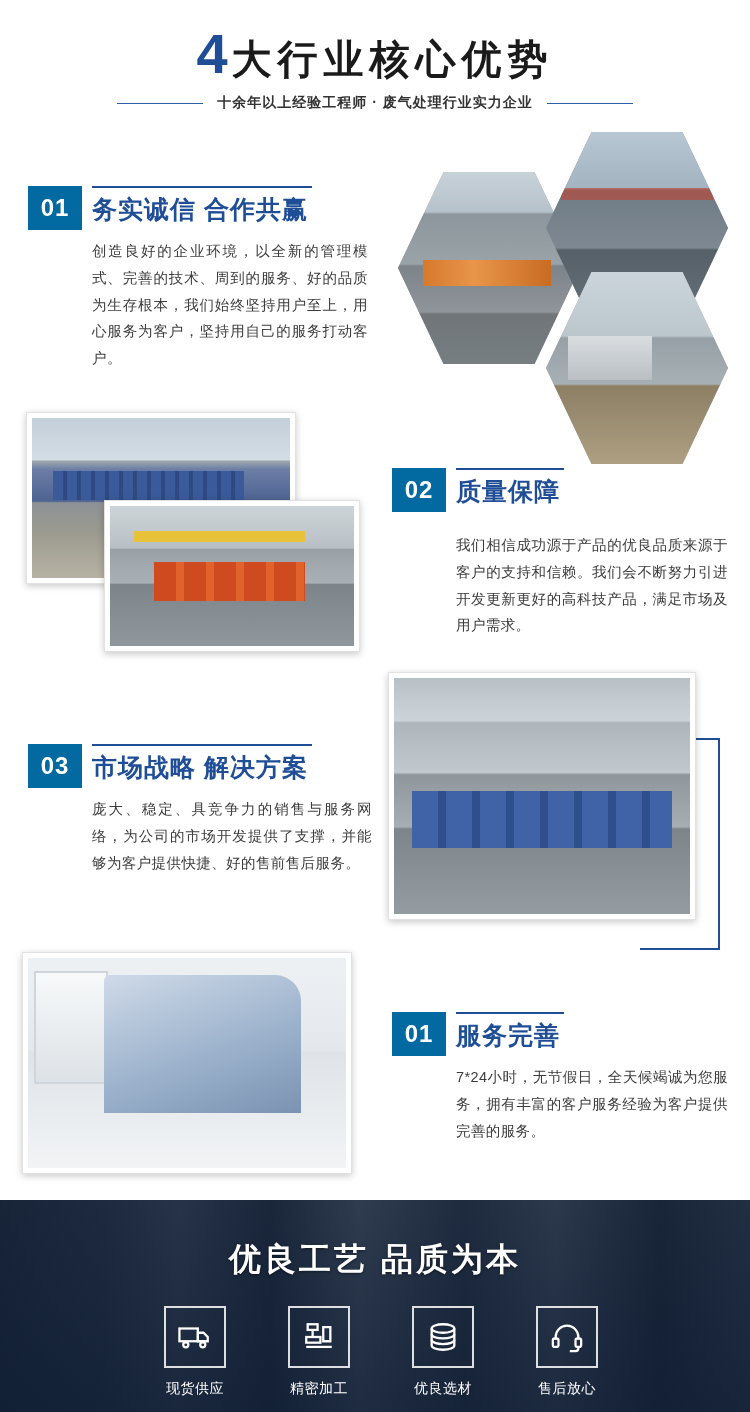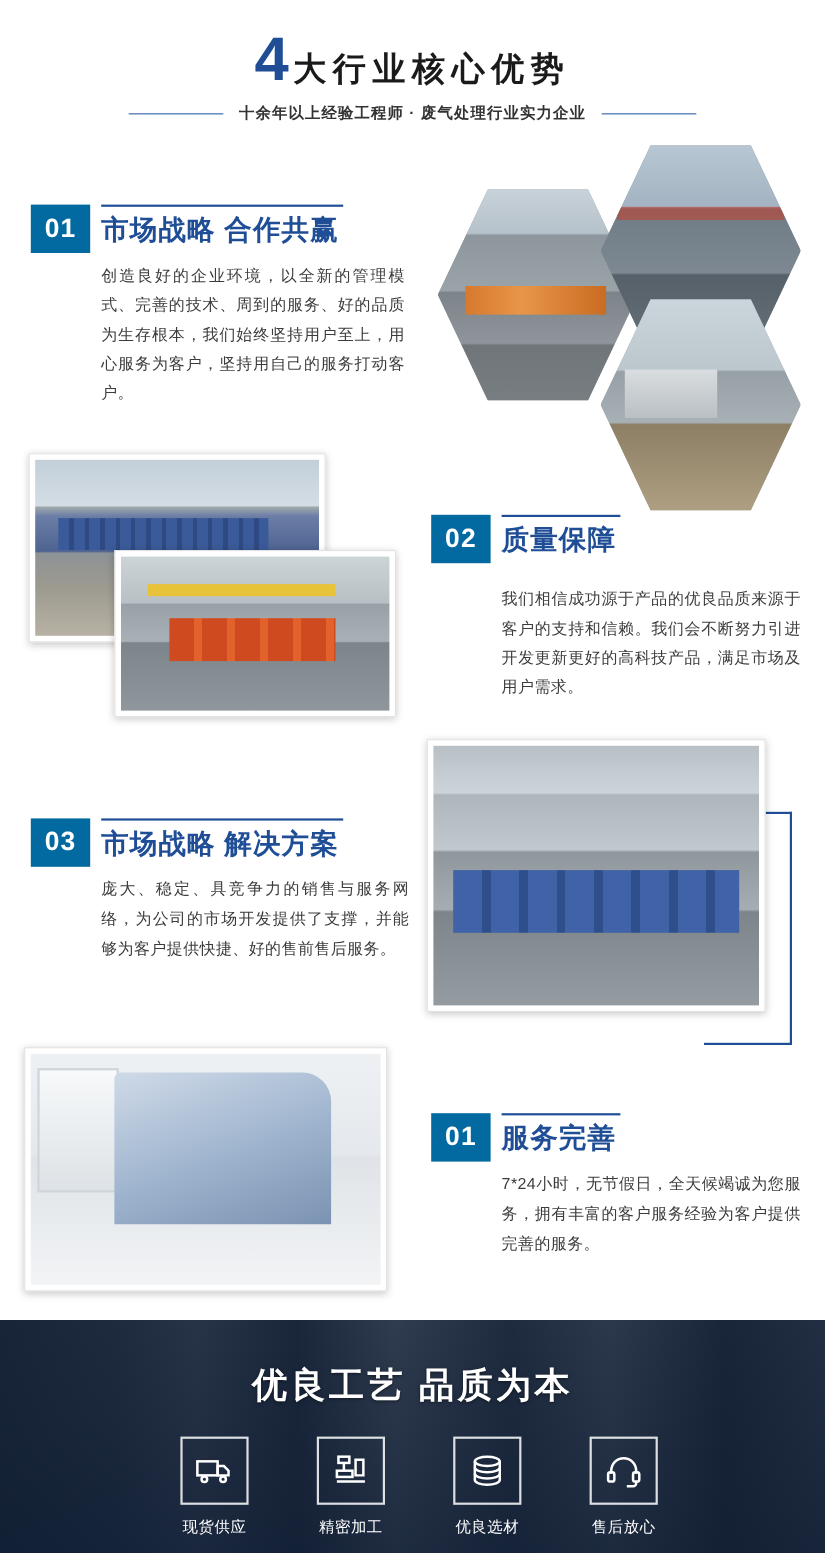--- a/index.html
+++ b/index.html
@@ -24,21 +24,21 @@
     justify-content: center;
   }
   .big-num {
     font-size: 56px;
     font-weight: bold;
     color: #1f4e96;
     line-height: 1;
     letter-spacing: 0;
   }
   .title-main {
-    font-size: 30px;
+    font-size: 40px;
     font-weight: bold;
     color: #1a1a1a;
     letter-spacing: 6px;
     line-height: 1;
     padding-left: 4px;
   }
   .subtitle-wrap {
     margin-top: 12px;
     display: flex;
     align-items: center;
@@ -307,21 +307,21 @@
   <div class="subtitle-wrap">
     <span class="sub-line"></span>
     <span class="subtitle">十余年以上经验工程师 · 废气处理行业实力企业</span>
     <span class="sub-line"></span>
   </div>
 </div>
 
 <div class="block01-text">
   <div class="head-row">
     <span class="num-badge">01</span>
-    <span class="head-text">市场战略 合作共赢</span>
+    <span class="head-text">务实诚信 合作共赢</span>
   </div>
   <p class="body-text">创造良好的企业环境，以全新的管理模式、完善的技术、周到的服务、好的品质为生存根本，我们始终坚持用户至上，用心服务为客户，坚持用自己的服务打动客户。</p>
 </div>
 
 <div class="hex-cluster">
   <div class="hex hex-a">
     <div class="ph ph-factory1"></div>
   </div>
   <div class="hex hex-b">
     <div class="ph ph-factory2"></div>

